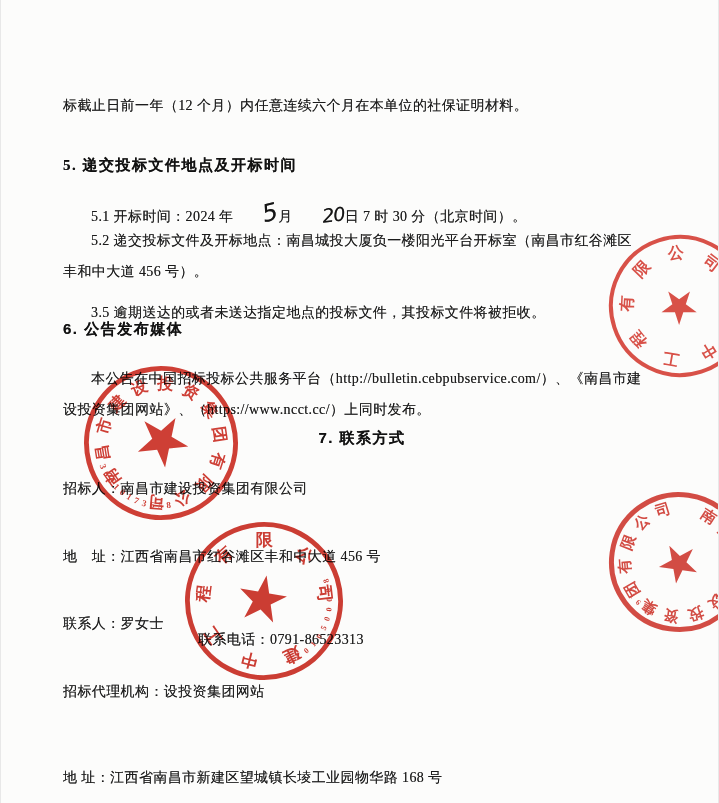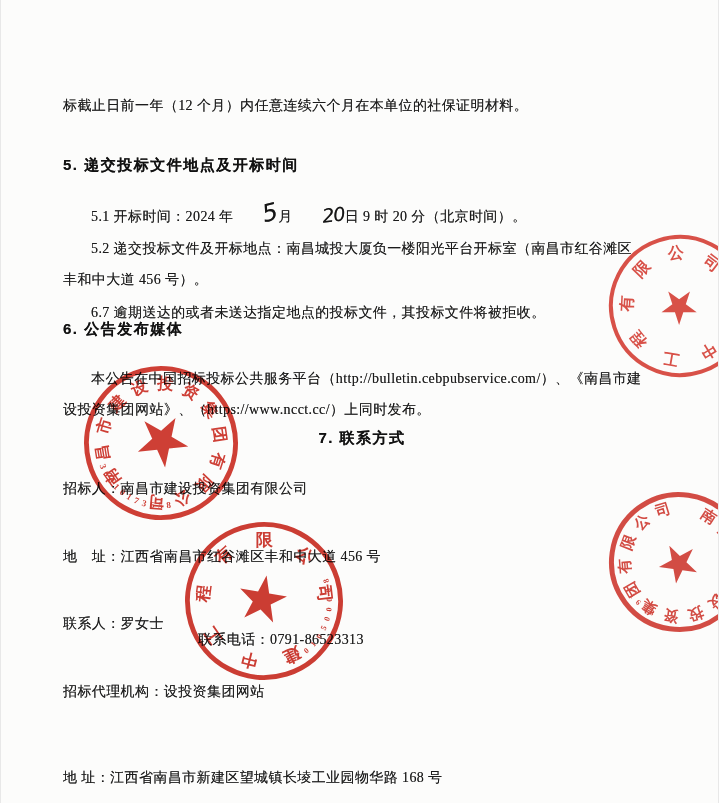--- a/index.html
+++ b/index.html
@@ -67,28 +67,28 @@
 </style>
 </head>
 <body>
 
 <div class="page">
 
   <div class="doc">
 
     <p class="para" style="top:76px;">标截止日前一年（12 个月）内任意连续六个月在本单位的社保证明材料。</p>
 
-    <h2 class="heading" style="top:144px;">5. 递交投标文件地点及开标时间</h2>
+    <h2 class="heading" style="top:144px;font-family:Liberation Serif, serif;">5. 递交投标文件地点及开标时间</h2>
 
-    <p class="para" style="top:187px;text-indent:2em;"><span>5.1 开标时间：2024 年</span><span class="hw hw-month">5</span><span>月</span><span class="hw hw-day">20</span><span>日 9 时 20 分（北京时间）。</span></p>
+    <p class="para" style="top:187px;text-indent:2em;"><span>5.1 开标时间：2024 年</span><span class="hw hw-month">5</span><span>月</span><span class="hw hw-day">20</span><span>日 7 时 30 分（北京时间）。</span></p>
 
-    <p class="para indent" style="top:219px;font-family:Liberation Serif, serif;">5.2 递交投标文件及开标地点：南昌城投大厦负一楼阳光平台开标室（南昌市红谷滩区
+    <p class="para indent" style="top:211px;font-family:Liberation Serif, serif;">5.2 递交投标文件及开标地点：南昌城投大厦负一楼阳光平台开标室（南昌市红谷滩区
 丰和中大道 456 号）。</p>
 
-    <p class="para indent" style="top:283px;">6.7 逾期送达的或者未送达指定地点的投标文件，其投标文件将被拒收。</p>
+    <p class="para indent" style="top:283px;">3.5 逾期送达的或者未送达指定地点的投标文件，其投标文件将被拒收。</p>
 
     <h2 class="heading" style="top:308px;">6. 公告发布媒体</h2>
 
     <p class="para indent" style="top:349px;">本公告在中国招标投标公共服务平台（http://bulletin.cebpubservice.com/）、《南昌市建
 设投资集团网站》、（https://www.ncct.cc/）上同时发布。</p>
 
     <h2 class="heading" style="top:417px;text-align:center;">7. 联系方式</h2>
 
     <p class="para two-col" style="top:459px;"><span>招标人：南昌市建设投资集团有限公司</span></p>
 

